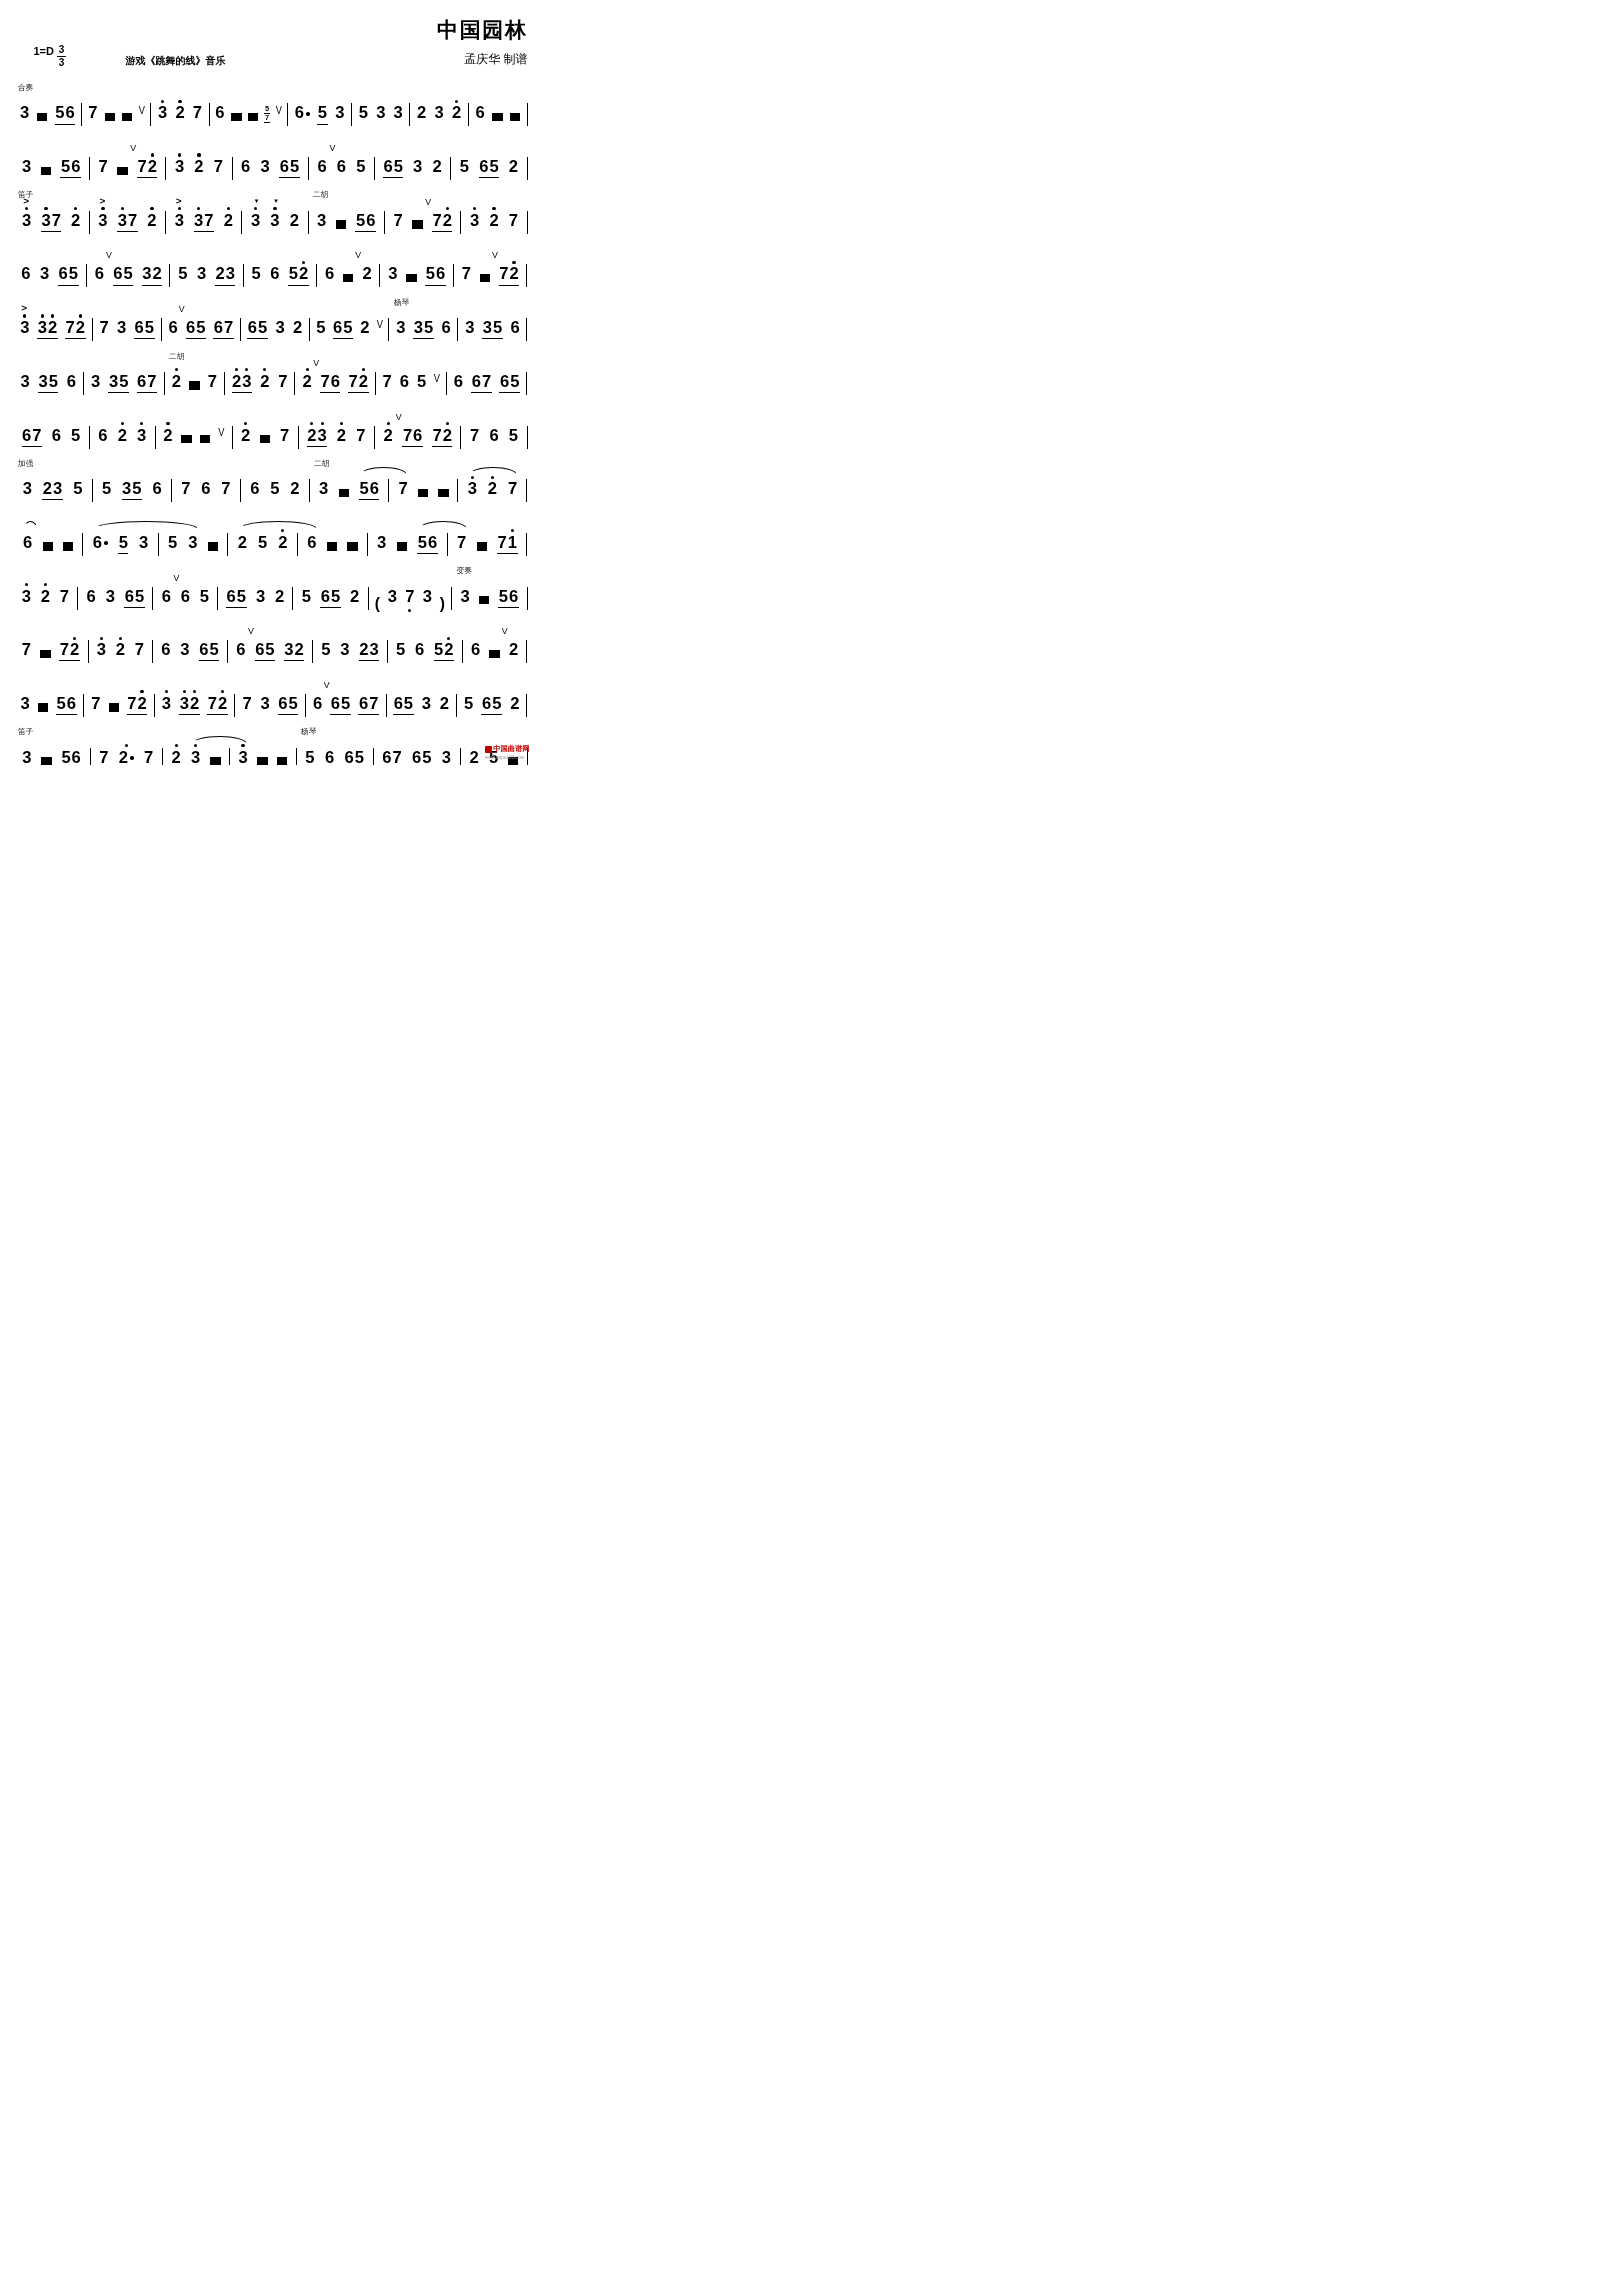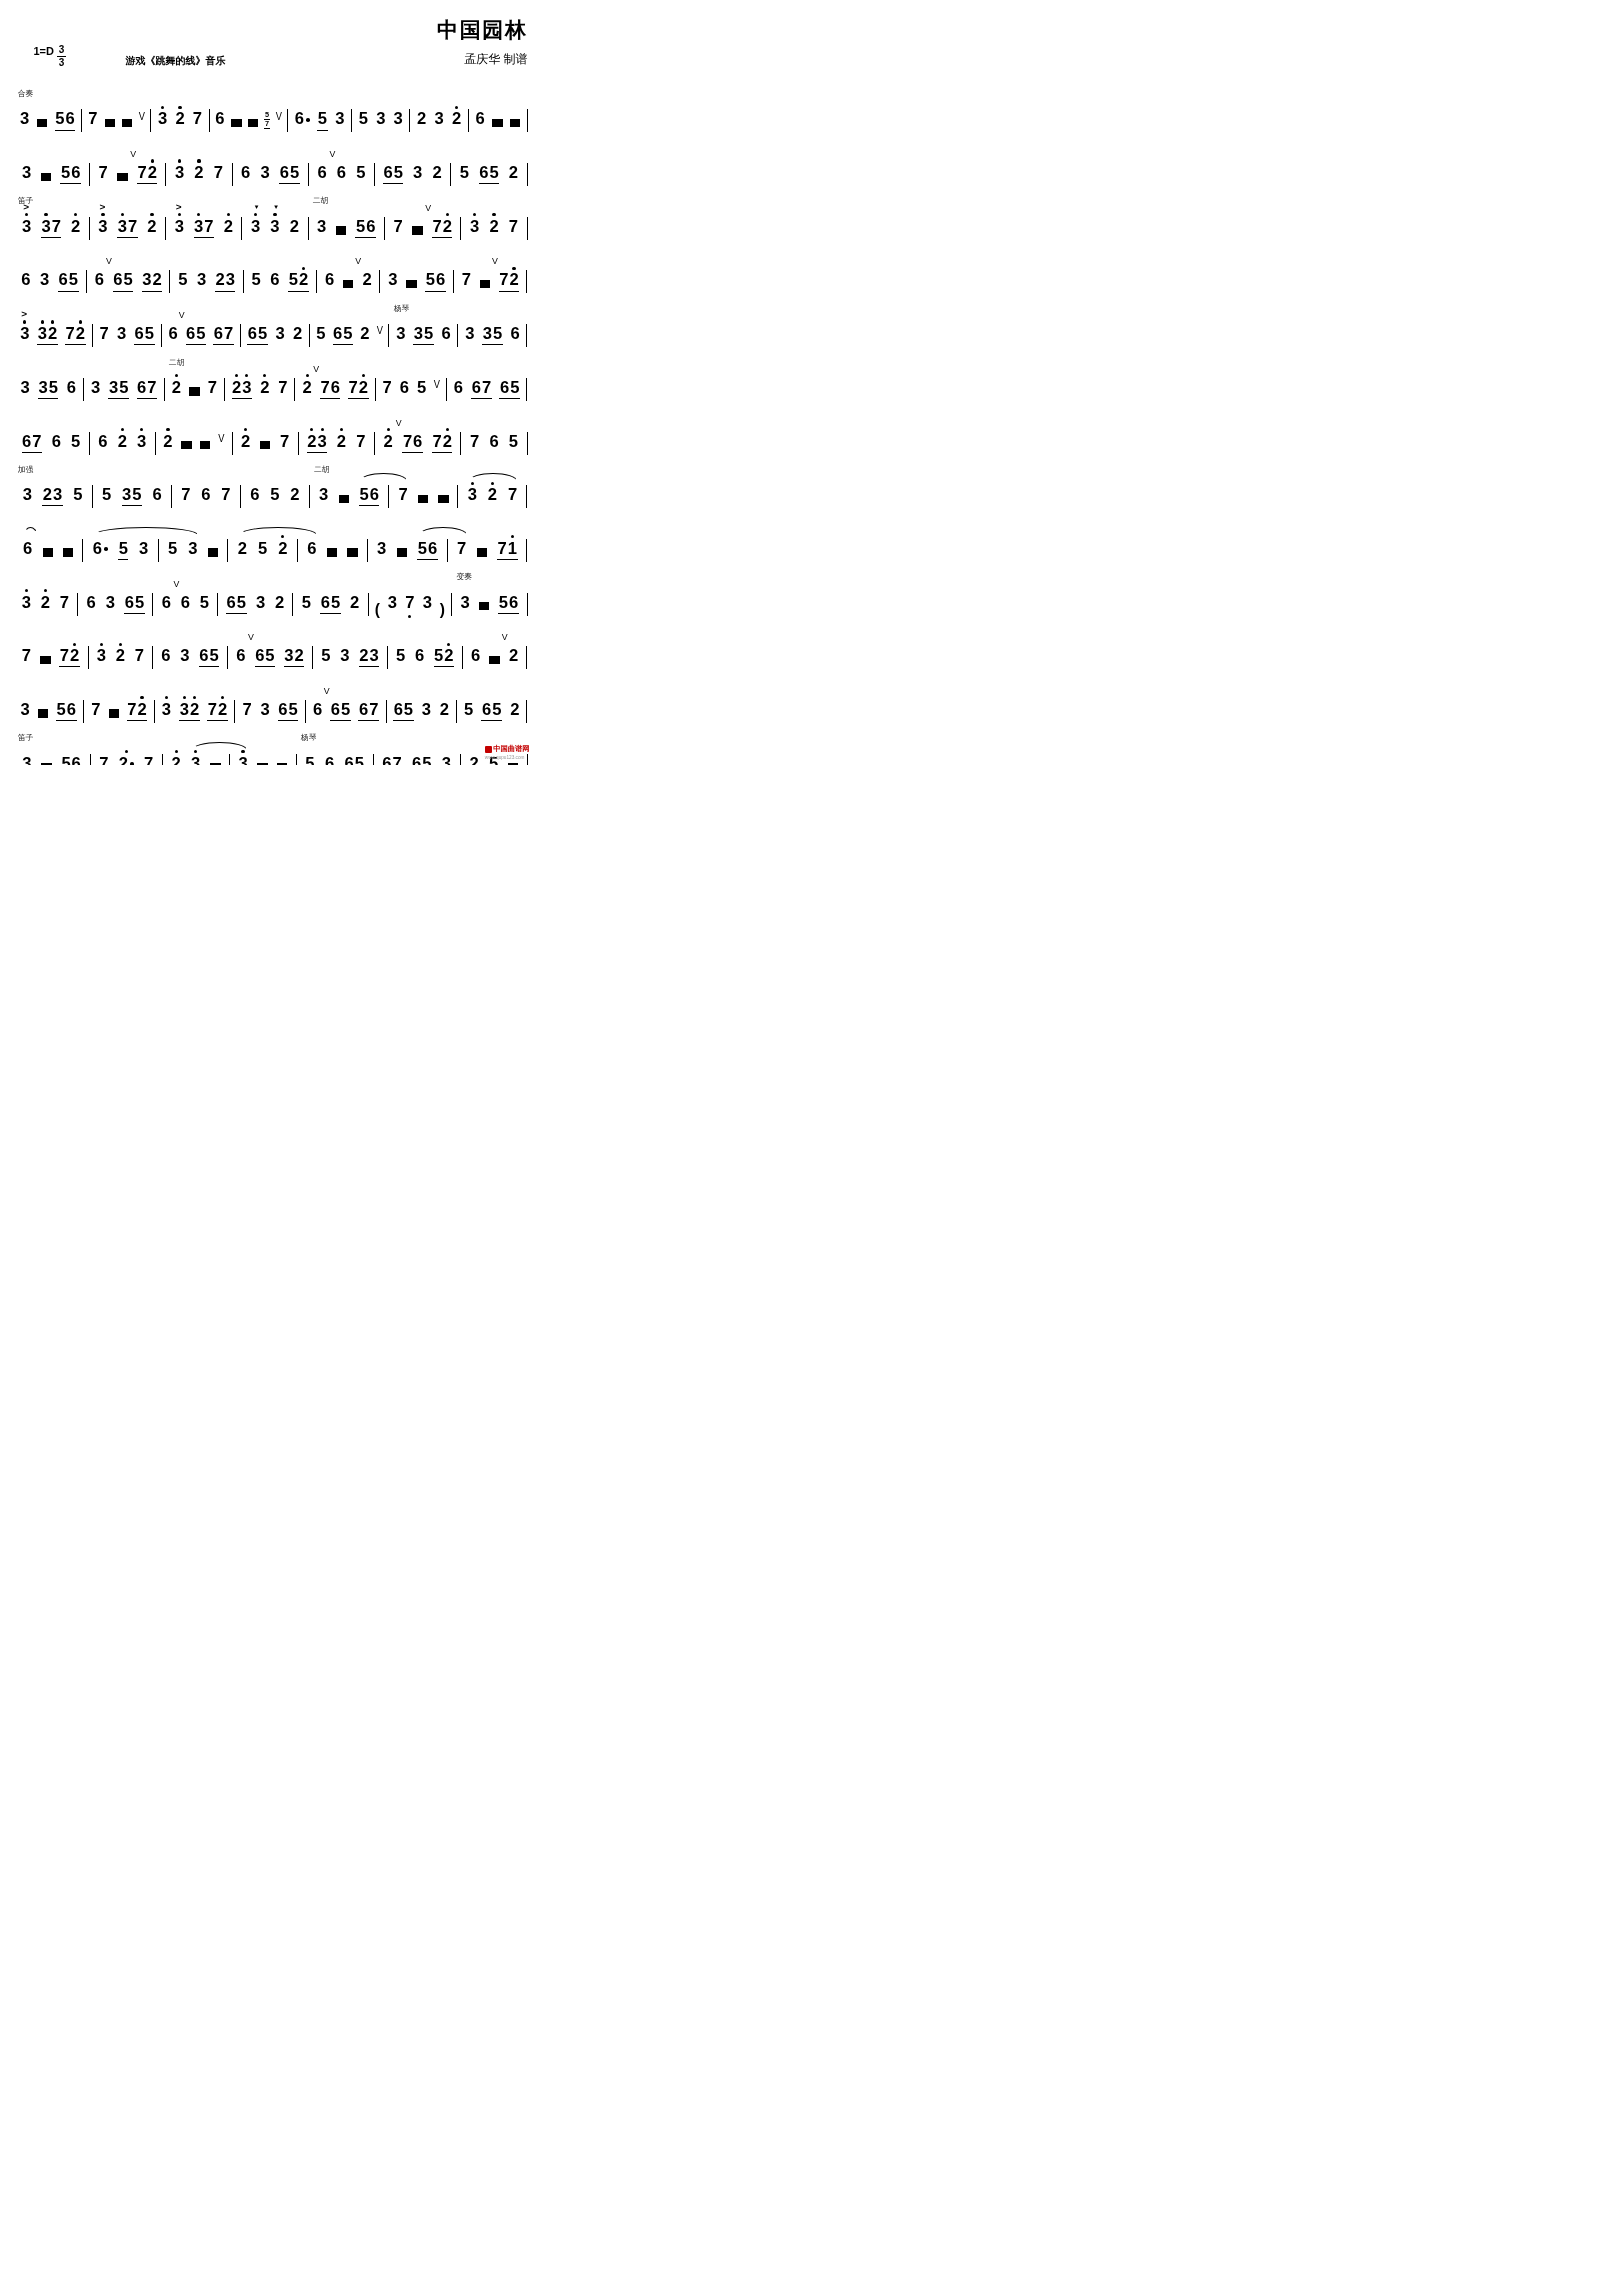--- a/index.html
+++ b/index.html
@@ -10,21 +10,21 @@
   }
   .sheet { padding:15.6px 13.5px 0 13.5px; }
   .title { text-align:right; font-size:21px; font-weight:bold; letter-spacing:1.6px; }
   .subrow { display:flex; align-items:flex-end; margin-top:1px; }
   .keysig { width:112px; display:flex; align-items:flex-start; font-size:11px; font-weight:bold; padding-left:20px; }
   .frac { display:inline-flex; flex-direction:column; align-items:center; margin-left:2.6px; font-size:10px; line-height:1; }
   .frac .top { border-bottom:1.3px solid #000; padding:0 2.1px 1px 2.1px; }
   .frac .bot { padding-top:1px; }
   .subtitle { flex:1; font-size:10px; font-weight:bold; }
   .credit { width:112px; text-align:right; font-size:12px; padding-bottom:0; }
-  .score { margin-top:20px; }
+  .score { margin-top:14px; }
   .line { display:flex; align-items:flex-start; position:relative; padding:8.3px 0 0 0; margin-bottom:6.7px; height:47px; }
   .line.short { justify-content:flex-start; }
   .measure { display:flex; flex:1 1 auto; justify-content:space-evenly; align-items:flex-start; position:relative; padding:0 1px; }
   .line.short .measure { flex:0 0 78px; }
   .mlabel { position:absolute; top:-7.8px; left:4.2px; font-size:7.8px; color:#222; white-space:nowrap; }
   .bar { flex:0 0 1px; width:1px; height:23px; background:#000; margin-top:13.5px; }
   .tok { position:relative; display:inline-flex; padding-top:8.3px; margin:0 2.1px; }
   .dg { display:inline-flex; align-items:flex-start; }
   .dg.ul { border-bottom:1.8px solid #000; padding-bottom:0.5px; }
   .unit { display:inline-flex; flex-direction:column; align-items:center; margin:0 0.5px; }

